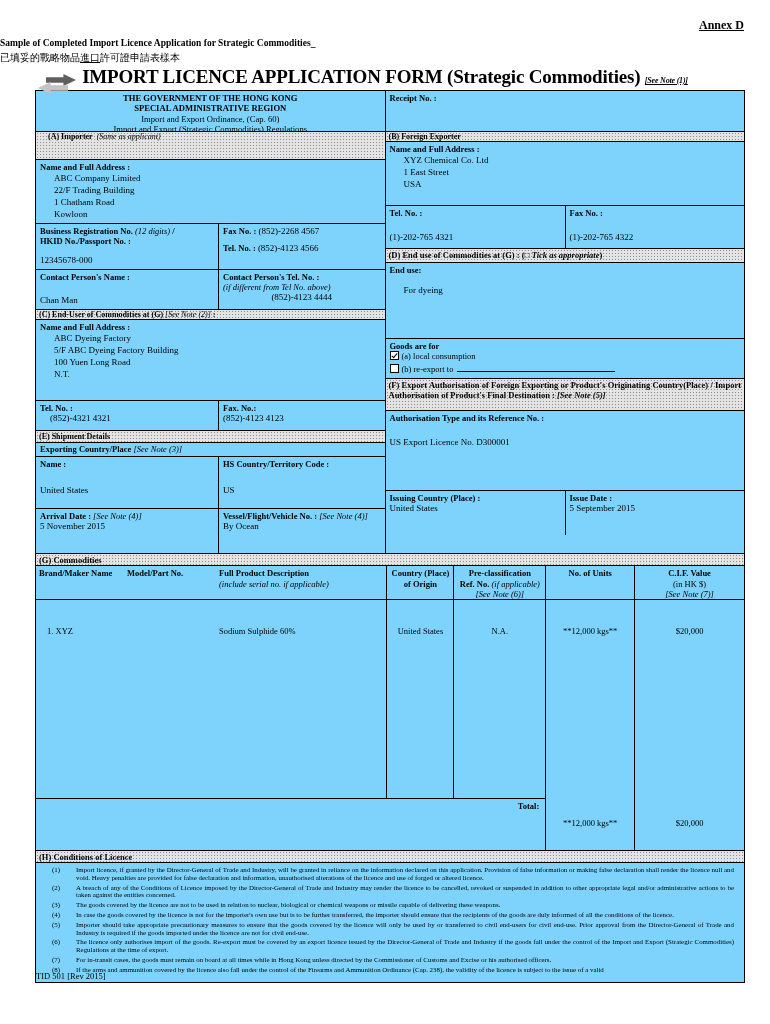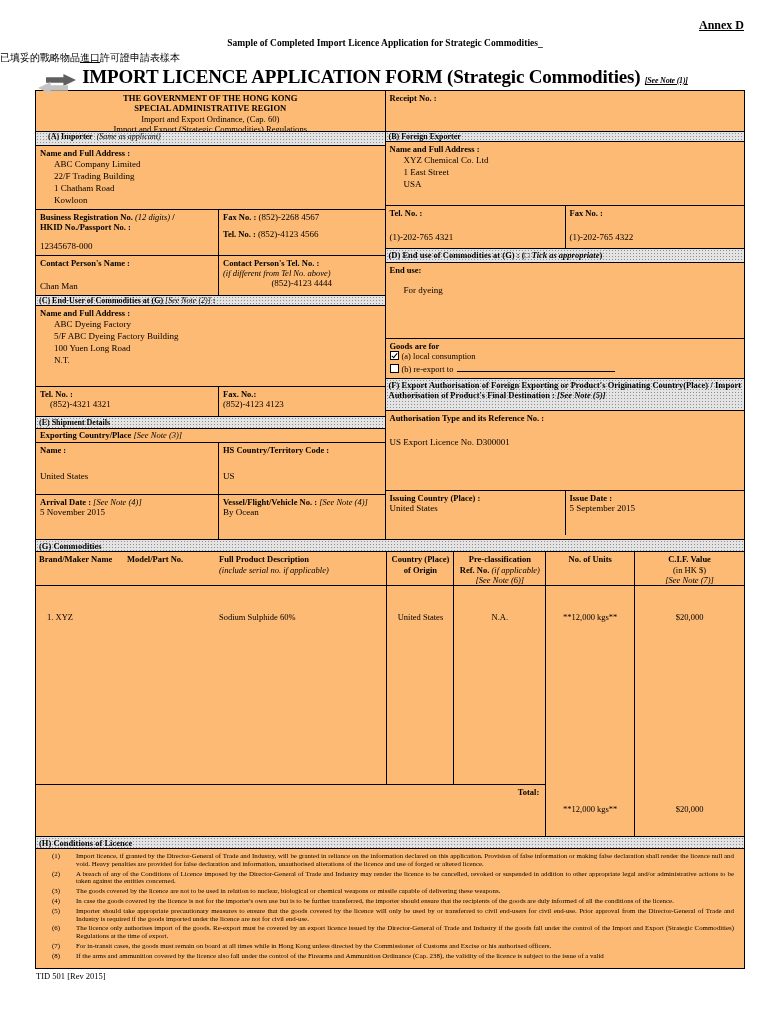--- a/index.html
+++ b/index.html
@@ -2,33 +2,33 @@
 <html><head>
 <meta charset="utf-8">
 <style>
   * { margin:0; padding:0; box-sizing:border-box; }
   html,body { background:#fff; }
   .page {
     position:relative; width:770px; height:1024px; background:#ffffff;
     font-family:"Liberation Serif","DejaVu Serif",serif; color:#000; overflow:hidden;
   }
   .annex { position:absolute; top:18px; right:26px; font-size:12px; font-weight:600; text-decoration:underline; }
-  .sample-title { position:absolute; top:38px; left:0; width:100%; text-align:center; font-size:9.5px; font-weight:bold; }
+  .sample-title { position:absolute; top:38px; left:0; width:100%; text-align:left; font-size:9.5px; font-weight:bold; }
   .zh-title { position:absolute; top:51px; left:0; width:100%; text-align:left; font-size:10px; }
   .zh-title .u { text-decoration:underline; }
   .form-title { position:absolute; top:66px; left:0; width:100%; text-align:center; font-size:19px; font-weight:bold; letter-spacing:-0.2px; }
   .form-title .note-i { font-size:8px; font-weight:bold; font-style:italic;text-decoration:underline; }
 
   
   .arrows { position:absolute; top:74px; left:38px; width:40px; height:26px; z-index:5; }
   .arr { position:absolute; height:12px; width:30px; }
   .arr-dark { top:0; left:8px; background:#5f5f5f; clip-path:polygon(0 28%,58% 28%,58% 0,100% 50%,58% 100%,58% 72%,0 72%); }
   .arr-light { top:8px; left:0; background:#c4c4c4; clip-path:polygon(100% 28%,42% 28%,42% 0,0 50%,42% 100%,42% 72%,100% 72%); }
 
-  .form { position:absolute; top:90px; left:35px; width:710px; border:1px solid #000; background:#fdba74; }
+  .form { position:absolute; top:90px; left:35px; width:710px; border:1px solid #000; background:#7dd3fc; }
   .cols { display:flex; }
   .col-l { width:350px; border-right:1px solid #000; }
   .col-r { width:359px; }
   .cell { border-bottom:1px solid #000; padding:2px 4px; font-size:8.5px; overflow:hidden; position:relative; }
   .cell:last-child { border-bottom:none; }
   .split { display:flex; padding:0; }
   .split > div { padding:2px 4px; overflow:hidden; }
   .split > div:first-child { border-right:1px solid #000; }
   .b { font-weight:bold; }
   .i { font-style:italic; }
@@ -93,21 +93,21 @@
 
       <div class="col-l">
 
         <div class="cell center" style="height:41px">
           <div class="gov-line b">THE GOVERNMENT OF THE HONG KONG</div>
           <div class="gov-line b">SPECIAL ADMINISTRATIVE REGION</div>
           <div class="gov-line">Import and Export Ordinance, (Cap. 60)</div>
           <div class="gov-line">Import and Export (Strategic Commodities) Regulations</div>
         </div>
 
-        <div class="bar" style="height:14px; font-size:8px;padding-left:12px;"><span>(A) Importer</span>&nbsp;&nbsp;<span class="i" style="font-weight:normal">(Same as applicant)</span></div>
+        <div class="bar" style="height:28px; font-size:8px;padding-left:12px;"><span>(A) Importer</span>&nbsp;&nbsp;<span class="i" style="font-weight:normal">(Same as applicant)</span></div>
 
         <div class="cell" style="height:64px">
           <div class="b">Name and Full Address :</div>
           <div class="addr-line">ABC Company Limited</div>
           <div class="addr-line">22/F Trading Building</div>
           <div class="addr-line">1 Chatham Road</div>
           <div class="addr-line">Kowloon</div>
         </div>
 
         <div class="cell split" style="height:46px">

